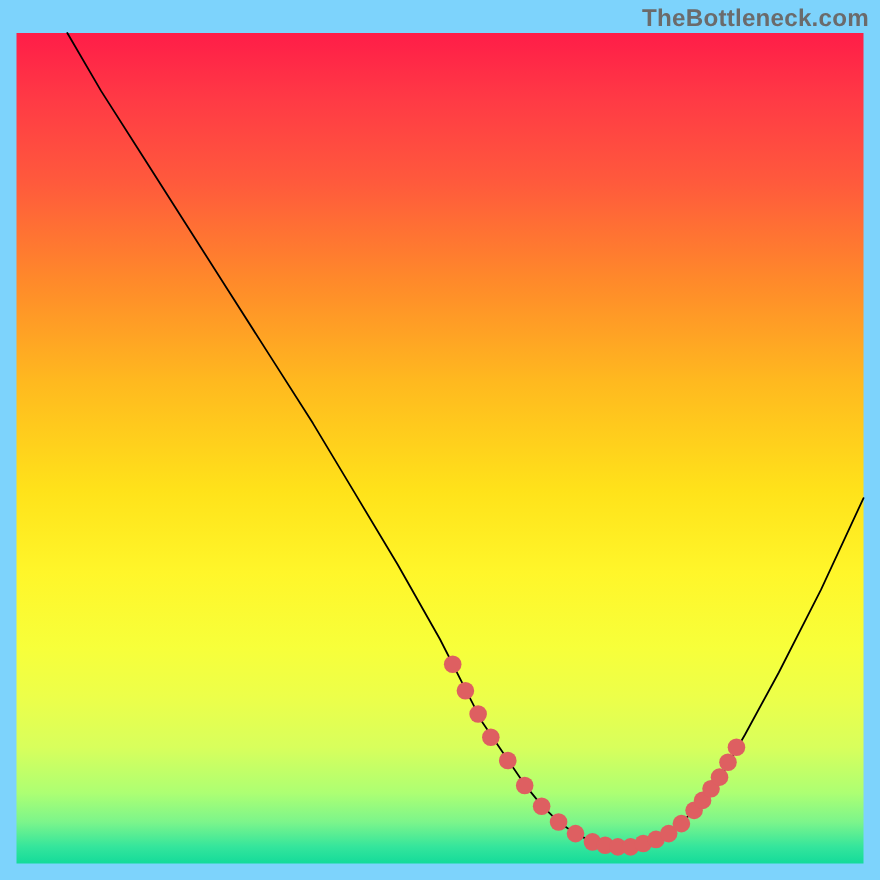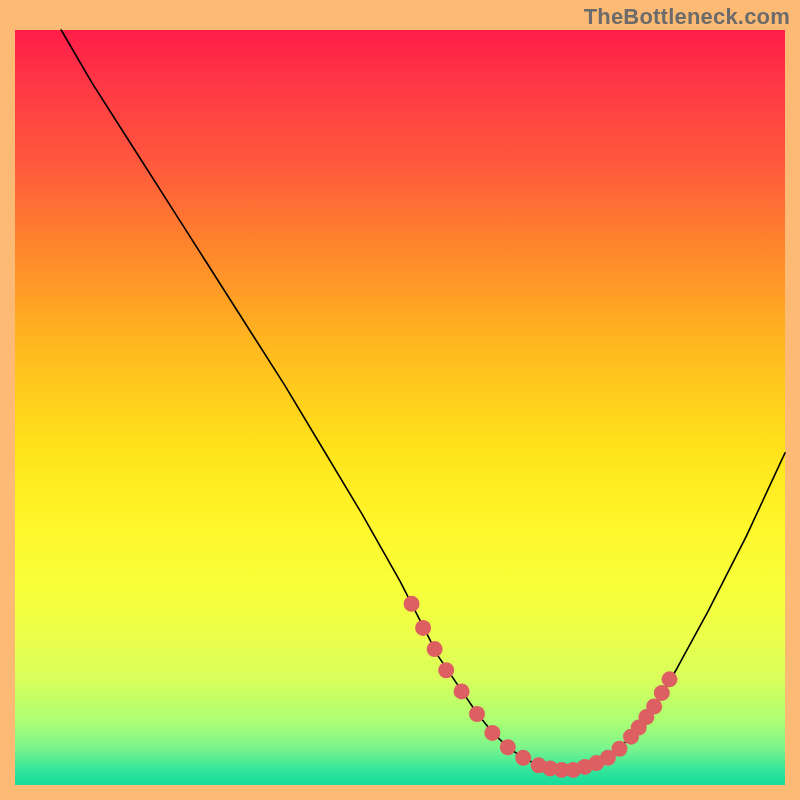--- a/index.html
+++ b/index.html
@@ -1,21 +1,21 @@
 <!DOCTYPE html>
 <html><head>
 <meta charset="utf-8">
 <style>
   * { margin: 0; padding: 0; box-sizing: border-box; }
   html, body { width: 800px; height: 800px; overflow: hidden; background: #000; }
   .frame {
     position: relative;
     width: 800px;
     height: 800px;
-    background: #fdba74;
+    background: #7dd3fc;
   }
   .watermark {
     position: absolute;
     top: 4px;
     right: 10px;
     font-family: Arial, Helvetica, sans-serif;
     font-size: 22px;
     font-weight: 600;
     color: #6b6b6b;
     letter-spacing: 0.2px;

